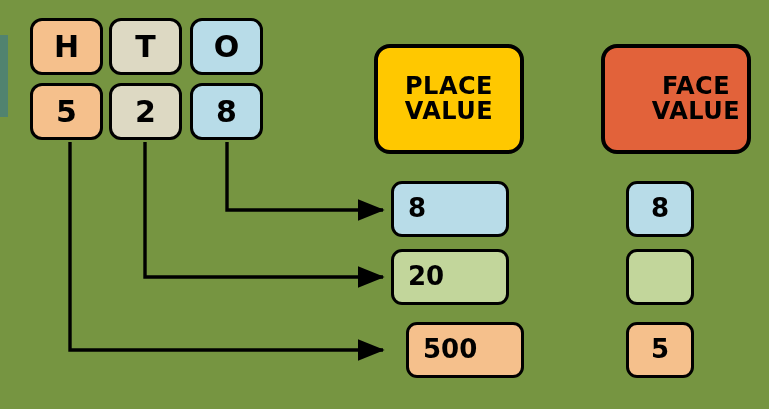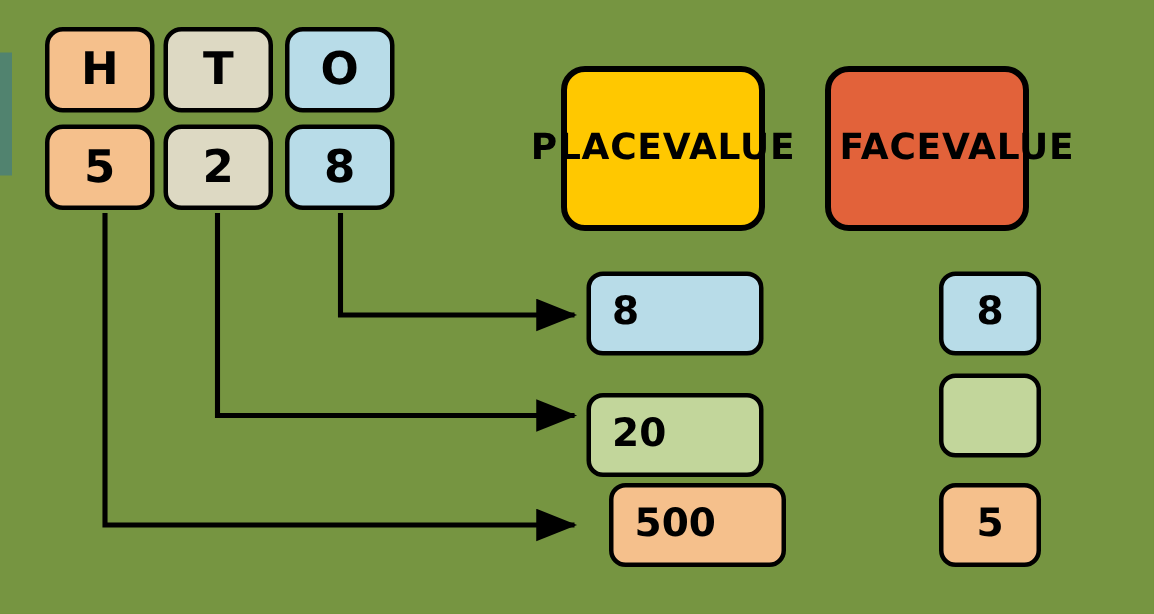--- a/index.html
+++ b/index.html
@@ -54,26 +54,26 @@
   }
 
   .c-peach  { background: #F5C08C; }
   .c-beige  { background: #DDD9C3; }
   .c-blue   { background: #B8DCE8; }
   .c-sage   { background: #C2D69B; }
   .c-yellow { background: #FFC800; }
   .c-orange { background: #E2623A; }
 
   .header-card {
-    width: 136px;
+    width: 150px;
     height: 110px;
     border-radius: 16px;
     border-width: 4px;
     font-size: 24px;
-    flex-direction: row;
+    flex-direction: column;
     text-align: center;
     letter-spacing: 0.5px;
   }
   .header-card .ln { display: block; }
 
   .pv-box {
     width: 118px;
     height: 56px;
     border-radius: 11px;
     font-size: 26px;
@@ -135,29 +135,29 @@
     <span>2</span>
   </div>
   <div class="card digit-card c-blue" style="left:190px; top:83px;">
     <span>8</span>
   </div>
 
   <div class="card header-card c-yellow" style="left:374px; top:44px;">
     <span class="ln">PLACE</span>
     <span class="ln">VALUE</span>
   </div>
-  <div class="card header-card c-orange" style="left:550px; top:44px;padding-left:40px;">
+  <div class="card header-card c-orange" style="left:601px; top:44px;padding-left:40px;">
     <span class="ln">FACE</span>
     <span class="ln">VALUE</span>
   </div>
 
   <div class="card pv-box c-blue" style="left:391px; top:181px;">
     <span>8</span>
   </div>
-  <div class="card pv-box c-sage" style="left:391px; top:262px;">
+  <div class="card pv-box c-sage" style="left:391px; top:249px;">
     <span>20</span>
   </div>
   <div class="card pv-box c-peach" style="left:406px; top:322px;">
     <span>500</span>
   </div>
 
   <div class="card fv-box c-blue" style="left:626px; top:181px;">
     <span>8</span>
   </div>
   <div class="card fv-box c-sage" style="left:626px; top:249px;">

